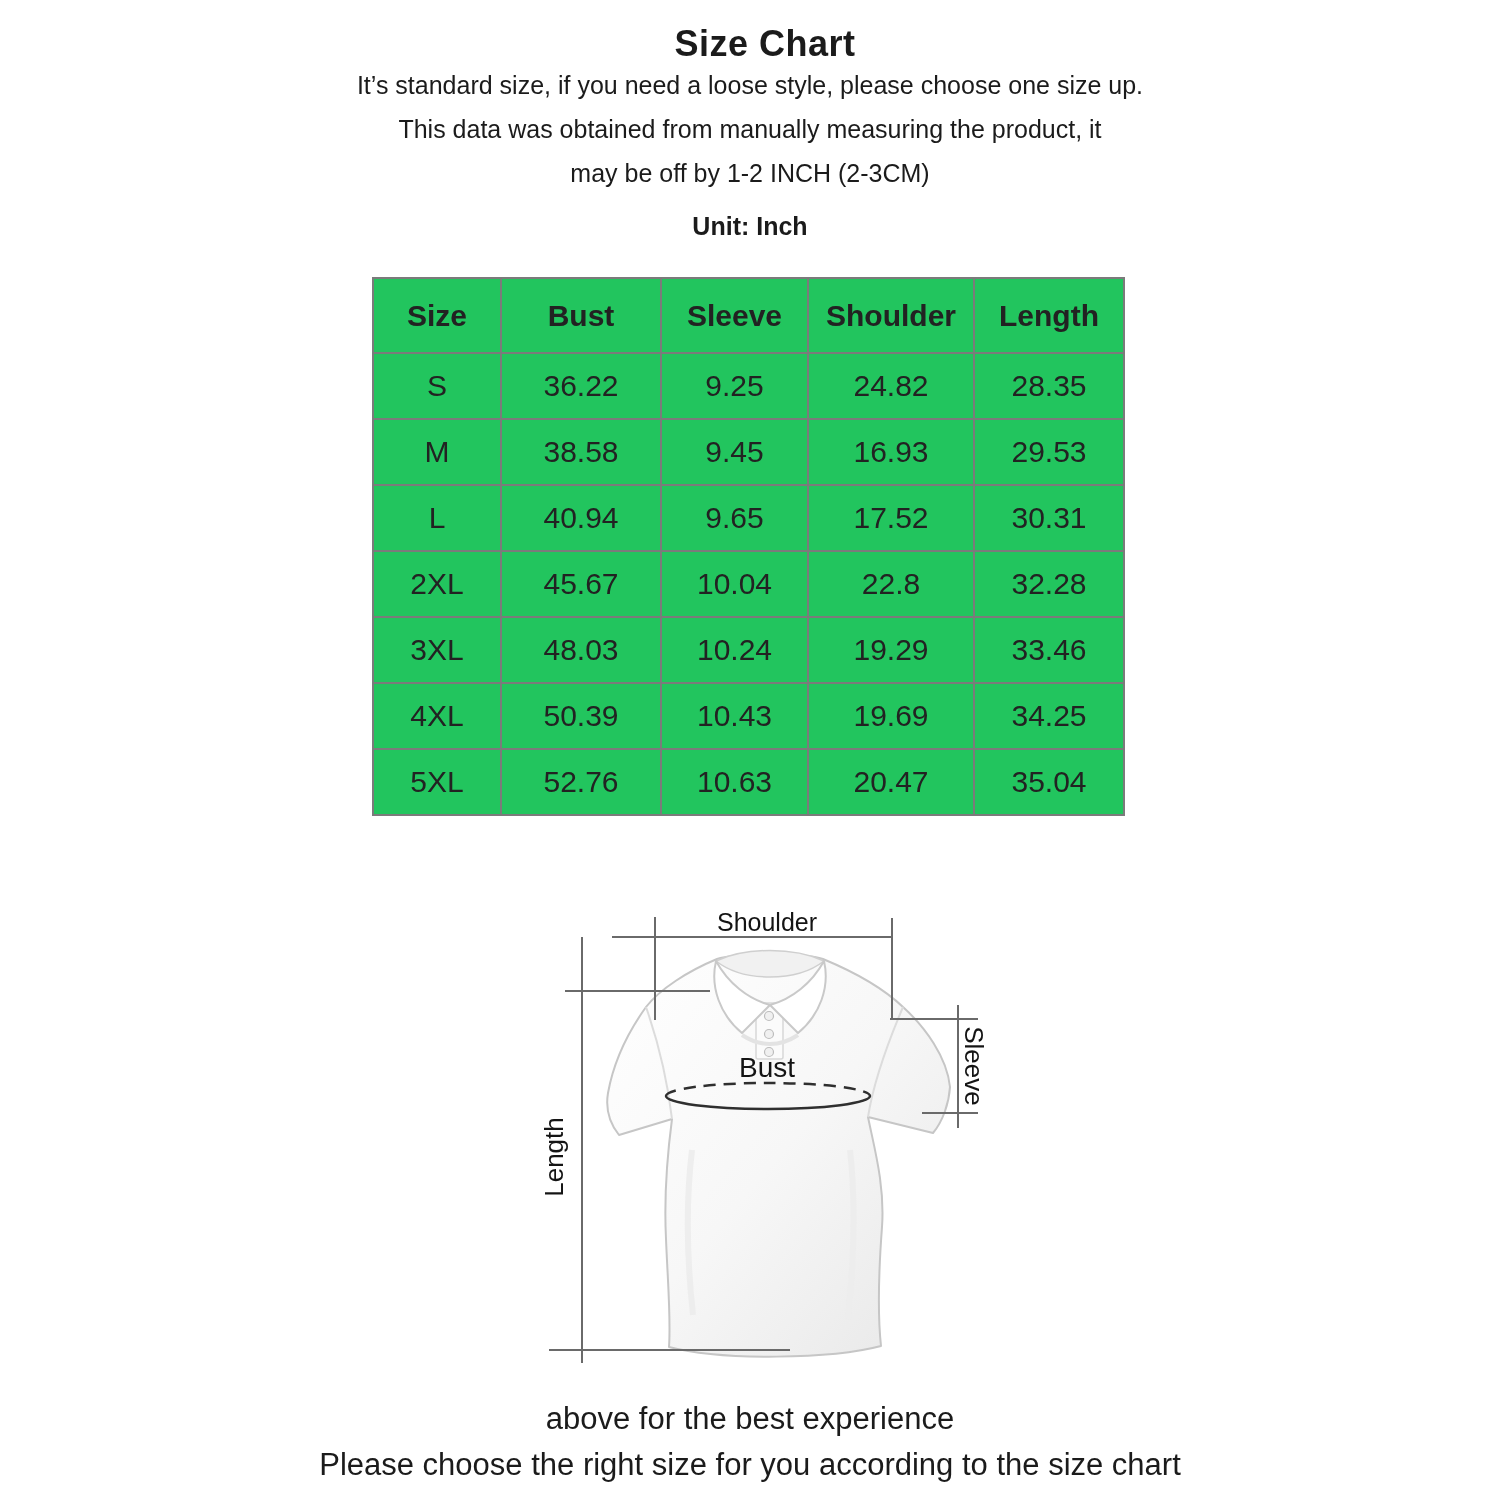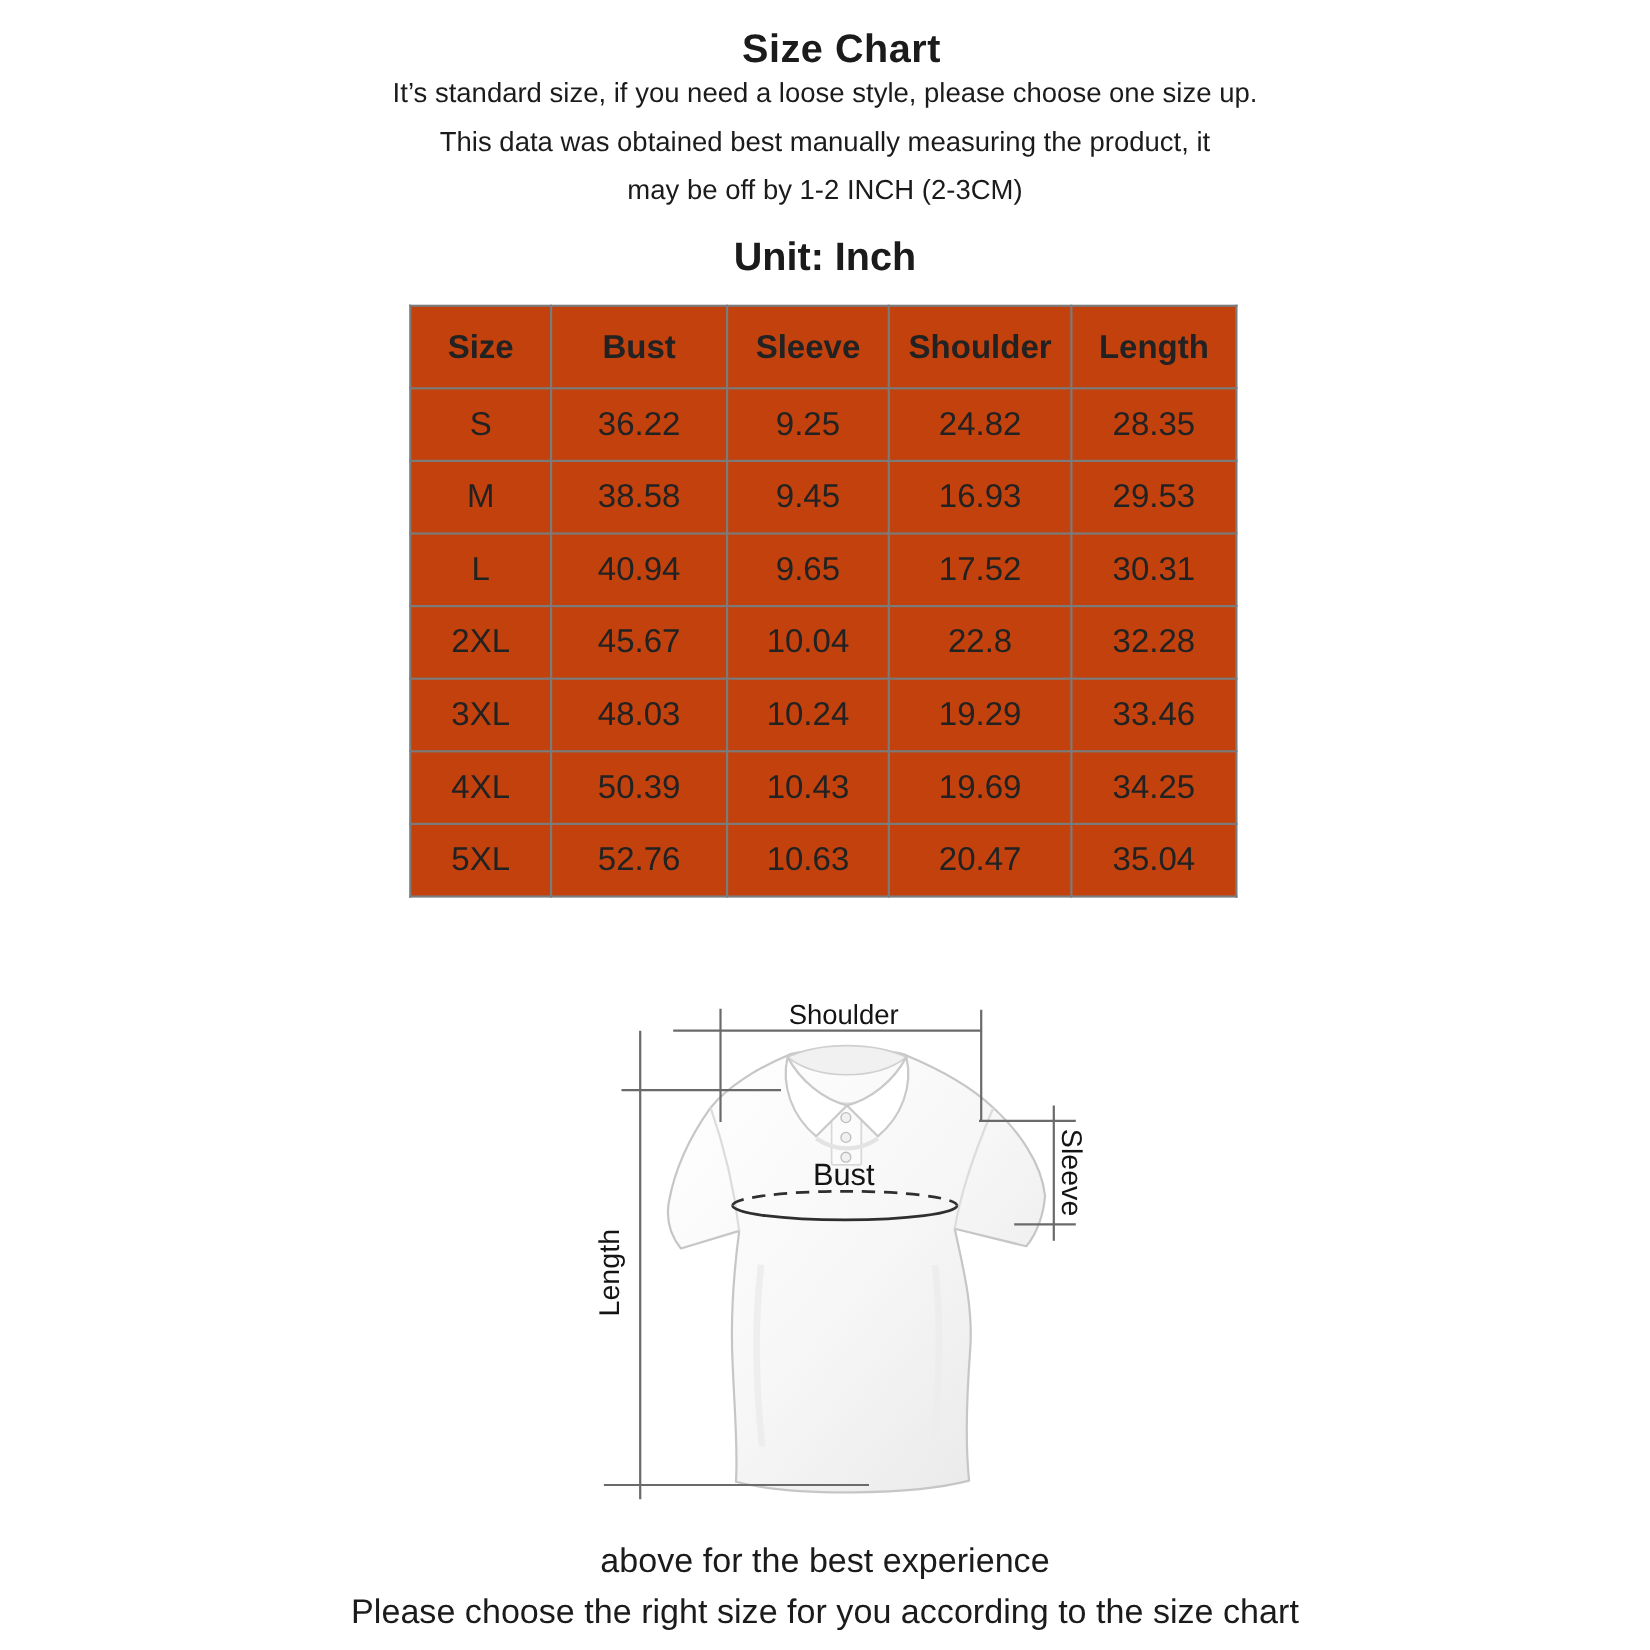--- a/index.html
+++ b/index.html
@@ -15,30 +15,30 @@
     position:absolute;top:8px;left:0;width:100%;
     margin:15px;text-align:center;
     font-size:36px;font-weight:700;letter-spacing:.5px;
   }
   .desc{
     position:absolute;top:63px;left:0;width:100%;
     text-align:center;font-size:25px;line-height:44px;font-weight:400;
   }
   .unit{
     position:absolute;top:212px;left:0;width:100%;
-    text-align:center;font-size:36px;font-weight:700;
+    text-align:center;font-size:25px;font-weight:700;
   }
   table.size-table{
     position:absolute;top:277px;left:372px;
     width:751px;border-collapse:collapse;table-layout:fixed;
     font-size:30px;color:#222222;
   }
   .size-table th,.size-table td{
     border:2px solid #7b7b7b;text-align:center;vertical-align:middle;padding:0;
-    background:#c2410c;
+    background:#22c55e;
   }
   .size-table th{height:73px;font-weight:700;}
   .size-table td{height:64px;font-weight:400;}
   svg.diagram{position:absolute;left:520px;top:895px;}
   .diagram text{
     font-family:"Liberation Sans","DejaVu Sans",sans-serif;
     fill:#141414;
   }
   .footer{
     position:absolute;top:1396px;left:0;width:100%;
@@ -47,21 +47,21 @@
 </style>
 </head>
 <body>
 
 <div class="page">
 
   <h1 class="title">Size Chart</h1>
 
   <div class="desc">
     <div>It’s standard size, if you need a loose style, please choose one size up.</div>
-    <div>This data was obtained best manually measuring the product, it</div>
+    <div>This data was obtained from manually measuring the product, it</div>
     <div>may be off by 1-2 INCH (2-3CM)</div>
   </div>
 
   <div class="unit">Unit: Inch</div>
 
   <table class="size-table">
     <colgroup>
       <col style="width:128px">
         <col style="width:160px">
         <col style="width:147px">

